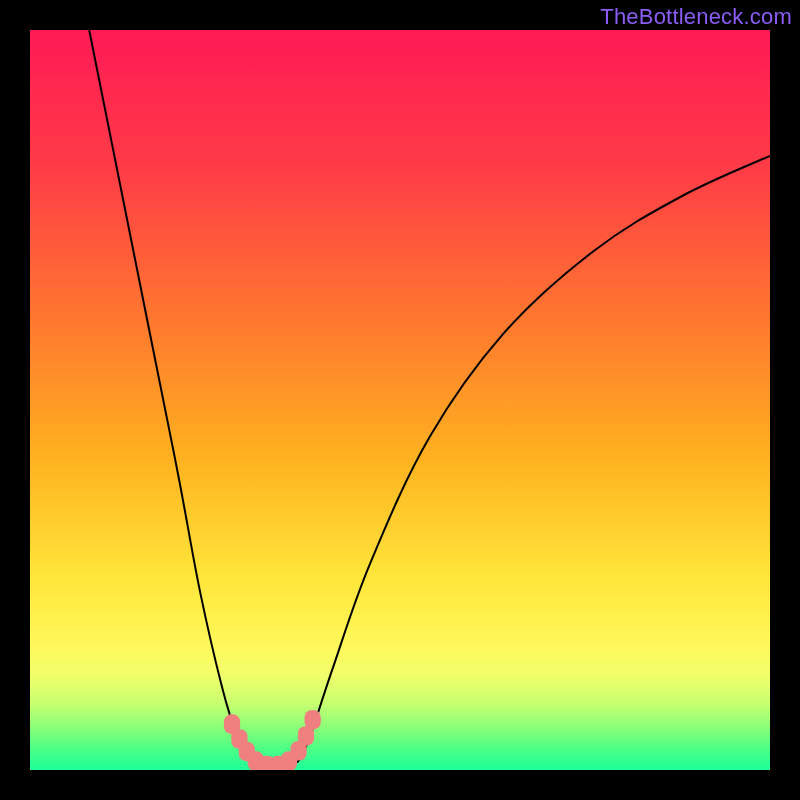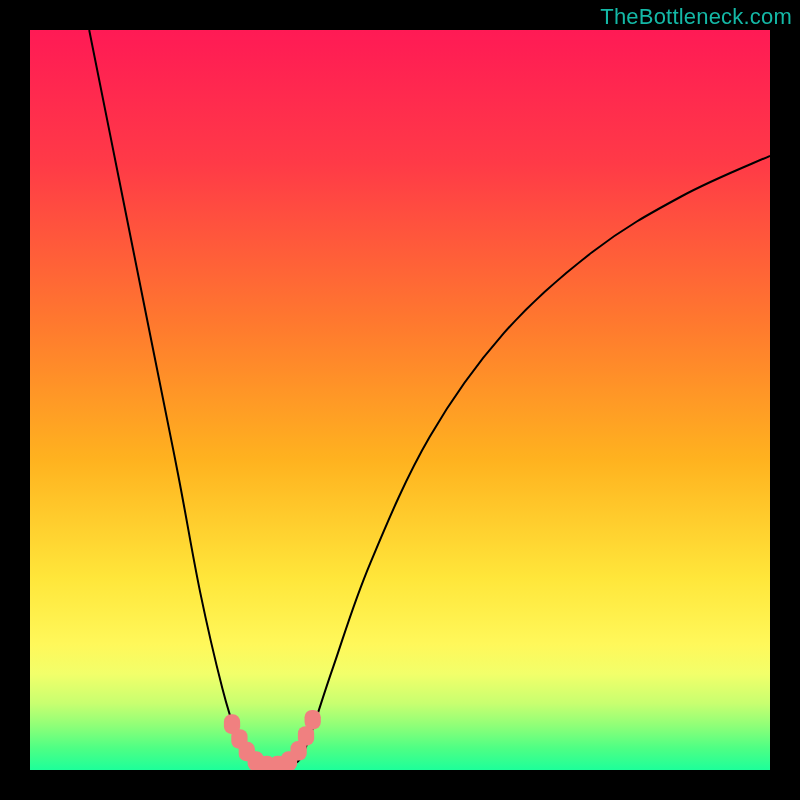--- a/index.html
+++ b/index.html
@@ -23,21 +23,21 @@
     position: absolute;
     left: 0;
     top: 0;
     width: 740px;
     height: 740px;
   }
   .watermark {
     position: absolute;
     top: 4px;
     right: 8px;
-    color: #14b8a6;
+    color: #8b5cf6;
     font-size: 22px;
     font-weight: 500;
     letter-spacing: 0.2px;
   }
 </style>
 </head>
 <body>
 
 <div class="watermark">TheBottleneck.com</div>
 

